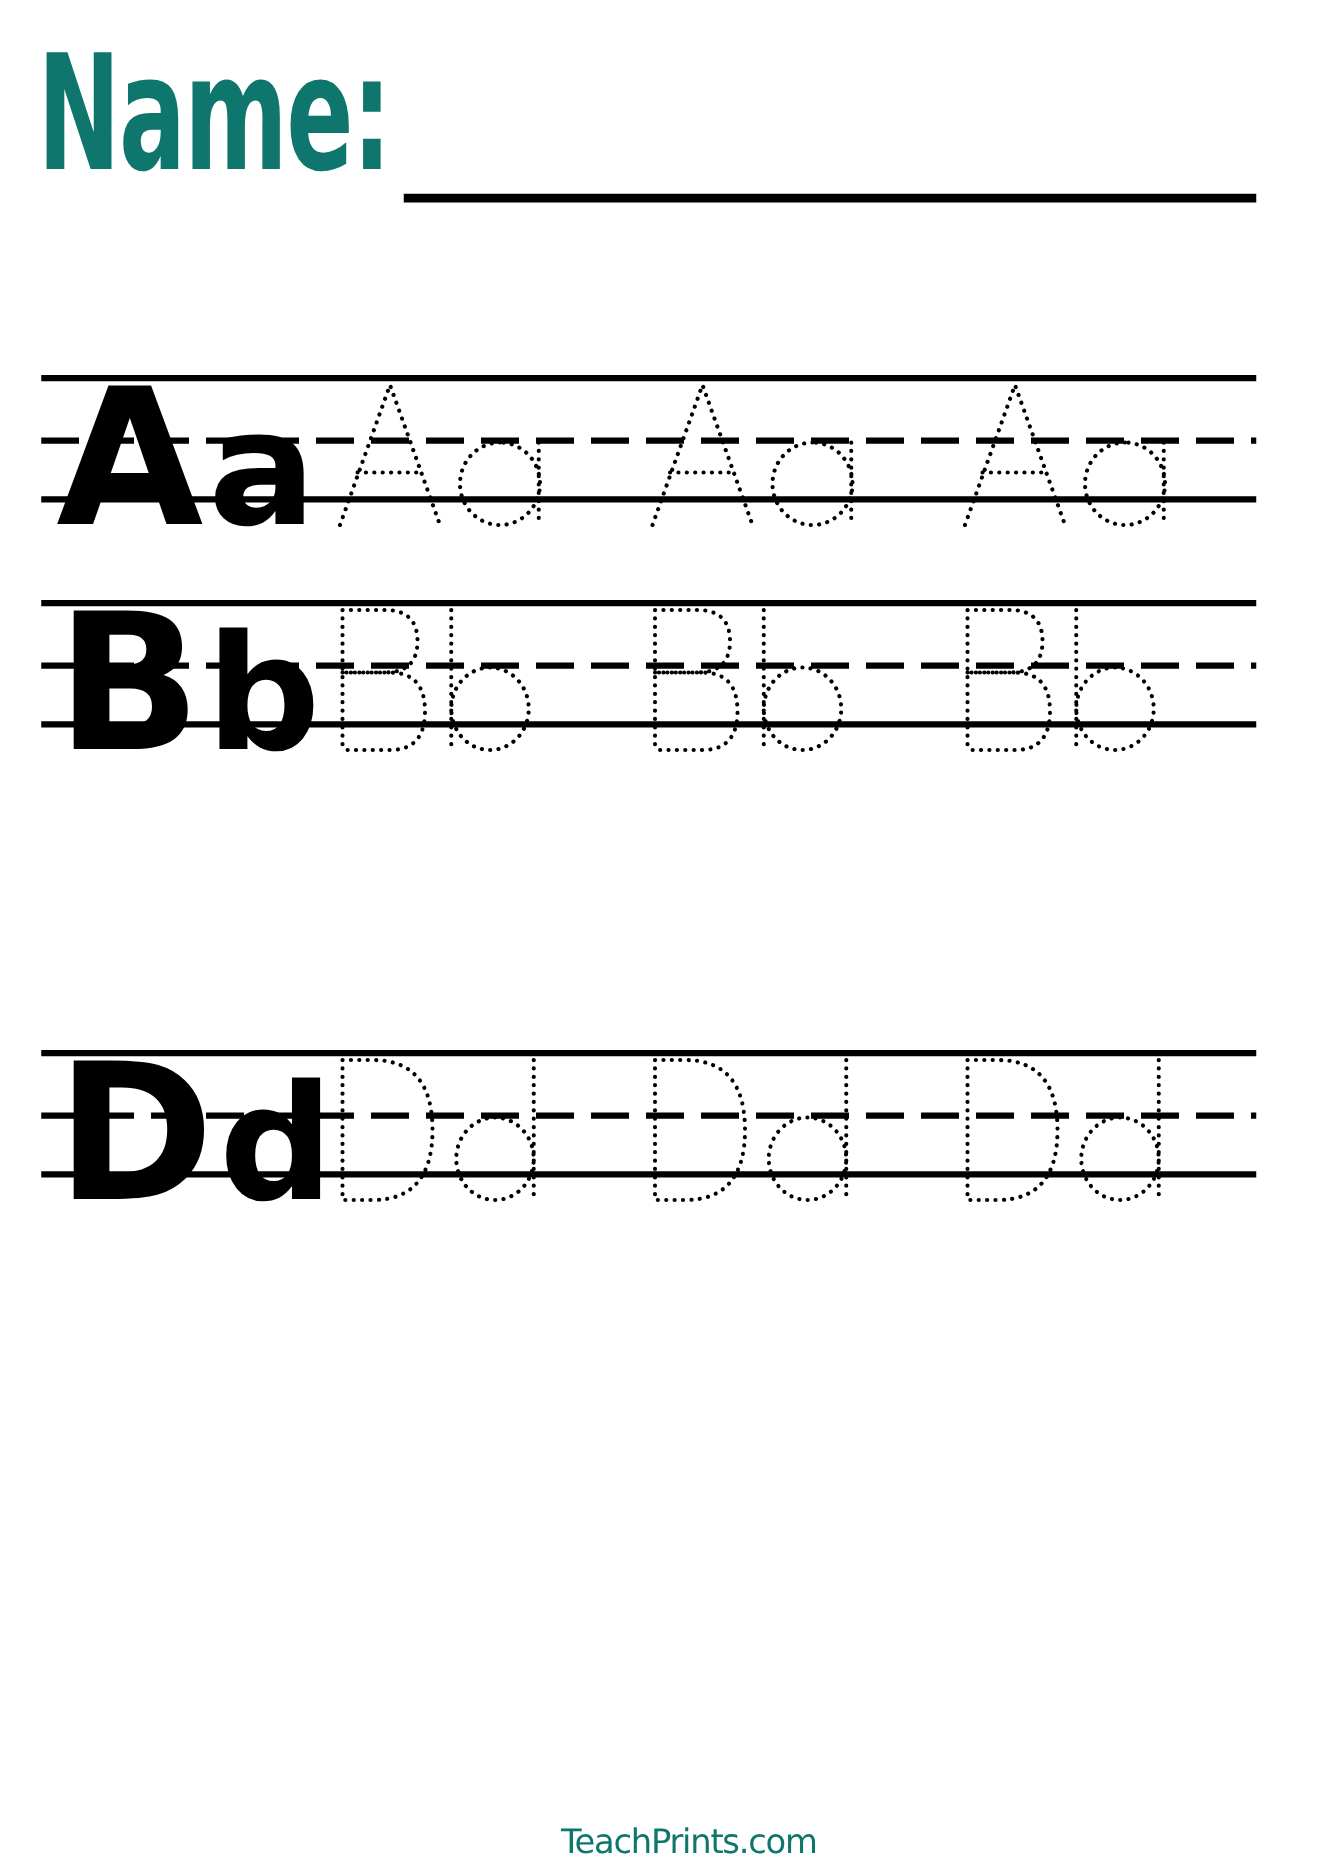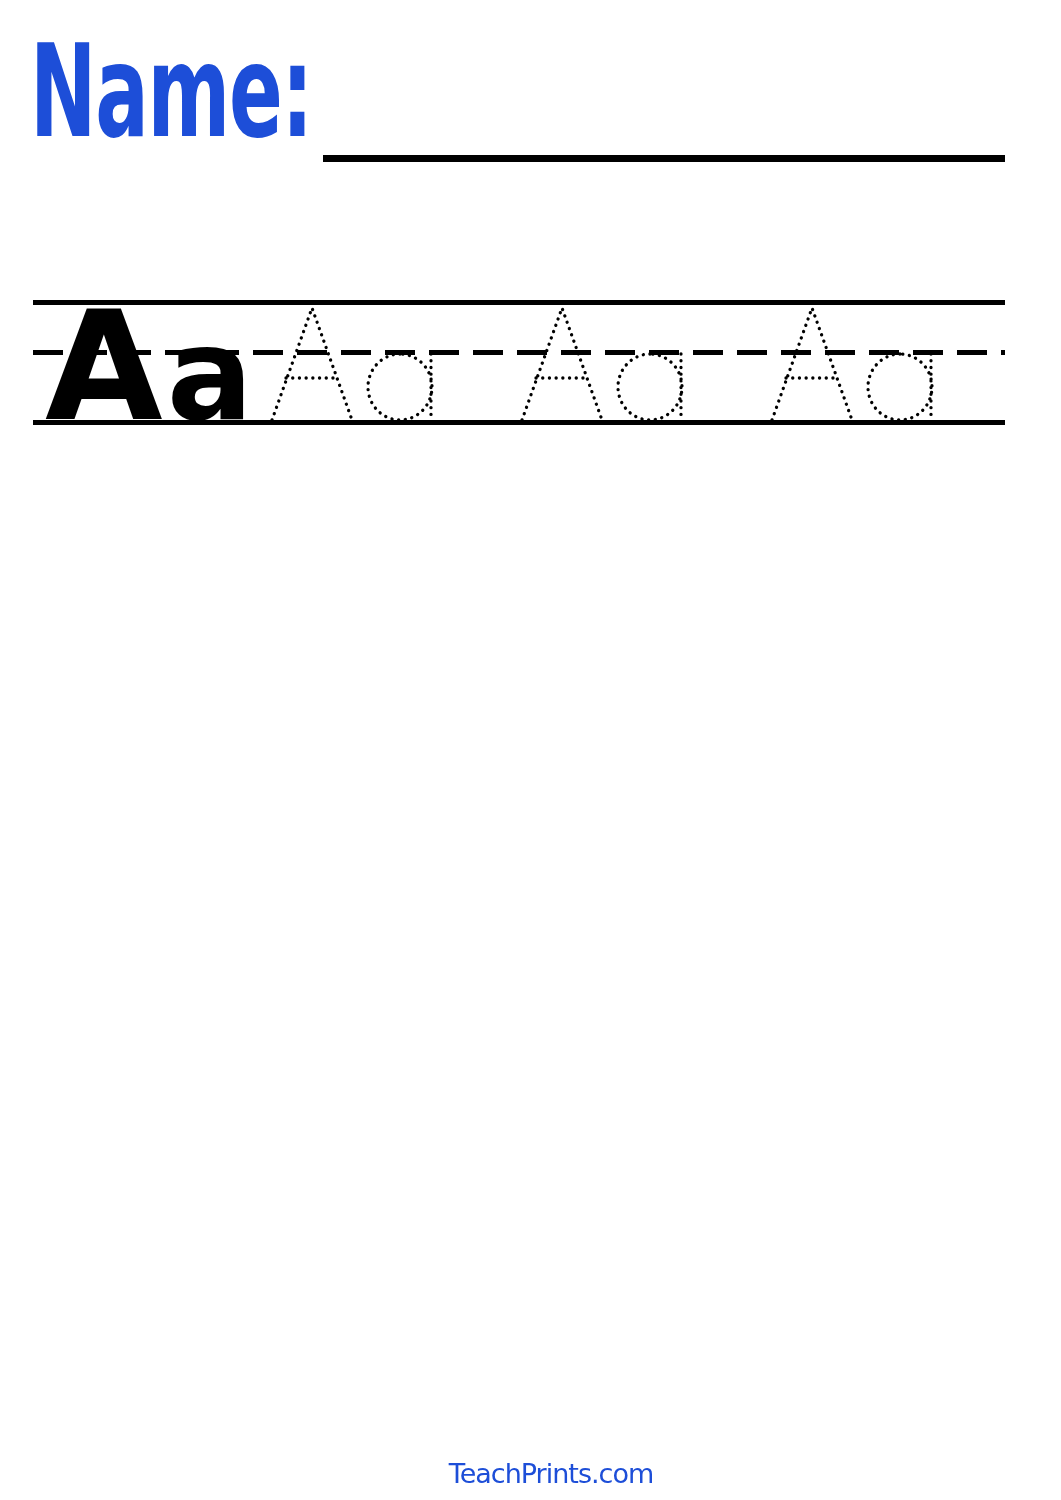--- a/index.html
+++ b/index.html
@@ -3,37 +3,37 @@
 <meta charset="utf-8">
 <style>
   html,body{margin:0;padding:0;background:#e8e8e8;}
   .page{
     position:relative;
     width:1061px;height:1500px;
     margin:0 auto;
     background:#ffffff;
     overflow:hidden;
     font-family:"DejaVu Sans","Liberation Sans",sans-serif;
-    color:#1d4ed8;
+    color:#0f766e;
   }
   
   .name-label{
     position:absolute;left:30px;top:28px;
     font-size:128px;font-weight:700;line-height:1;
     letter-spacing:-2px;
     transform:scaleX(.62);transform-origin:0 0;
     white-space:nowrap;
   }
   .name-line{
     position:absolute;left:323px;top:155px;
     width:682px;height:7px;background:#000;
   }
   
   .row{
-    position:absolute;left:33px;width:972px;height:125px;
+    position:absolute;left:33px;width:972px;height:102px;
     border-top:5px solid #000;border-bottom:5px solid #000;
     box-sizing:border-box;
   }
   .midline{
     position:absolute;left:0;right:0;top:45px;height:5px;
     background:repeating-linear-gradient(to right,#000 0 30px,transparent 30px 44px);
   }
   .rowsvg{
     position:absolute;left:0;top:-5px;
     overflow:visible;display:block;
@@ -90,20 +90,48 @@
         <use href="#pA" x="237"></use>
           <use href="#pa" x="335"></use>
         <use href="#pA" x="487"></use>
           <use href="#pa" x="585"></use>
         <use href="#pA" x="737"></use>
           <use href="#pa" x="835"></use>
       </g>
     </svg>
   </div>
 
+  <div class="row" style="top:480px">
+    <div class="midline"></div>
+    <svg class="rowsvg" width="972" height="125" viewBox="0 0 972 125">
+      <text class="solid" x="12" y="119"><tspan class="cap">B</tspan><tspan class="low" dx="4">b</tspan></text>
+      <g class="trace">
+        <use href="#pB" x="237"></use>
+          <use href="#pb" x="323"></use>
+        <use href="#pB" x="487"></use>
+          <use href="#pb" x="573"></use>
+        <use href="#pB" x="737"></use>
+          <use href="#pb" x="823"></use>
+      </g>
+    </svg>
+  </div>
 
 
+  <div class="row" style="top:840px">
+    <div class="midline"></div>
+    <svg class="rowsvg" width="972" height="125" viewBox="0 0 972 125">
+      <text class="solid" x="12" y="119"><tspan class="cap">D</tspan><tspan class="low" dx="4">d</tspan></text>
+      <g class="trace">
+        <use href="#pD" x="237"></use>
+          <use href="#pd" x="331"></use>
+        <use href="#pD" x="487"></use>
+          <use href="#pd" x="581"></use>
+        <use href="#pD" x="737"></use>
+          <use href="#pd" x="831"></use>
+      </g>
+    </svg>
+  </div>
 
 
 
   <div class="footer">TeachPrints.com</div>
 
 </div>
 
 </body></html>

